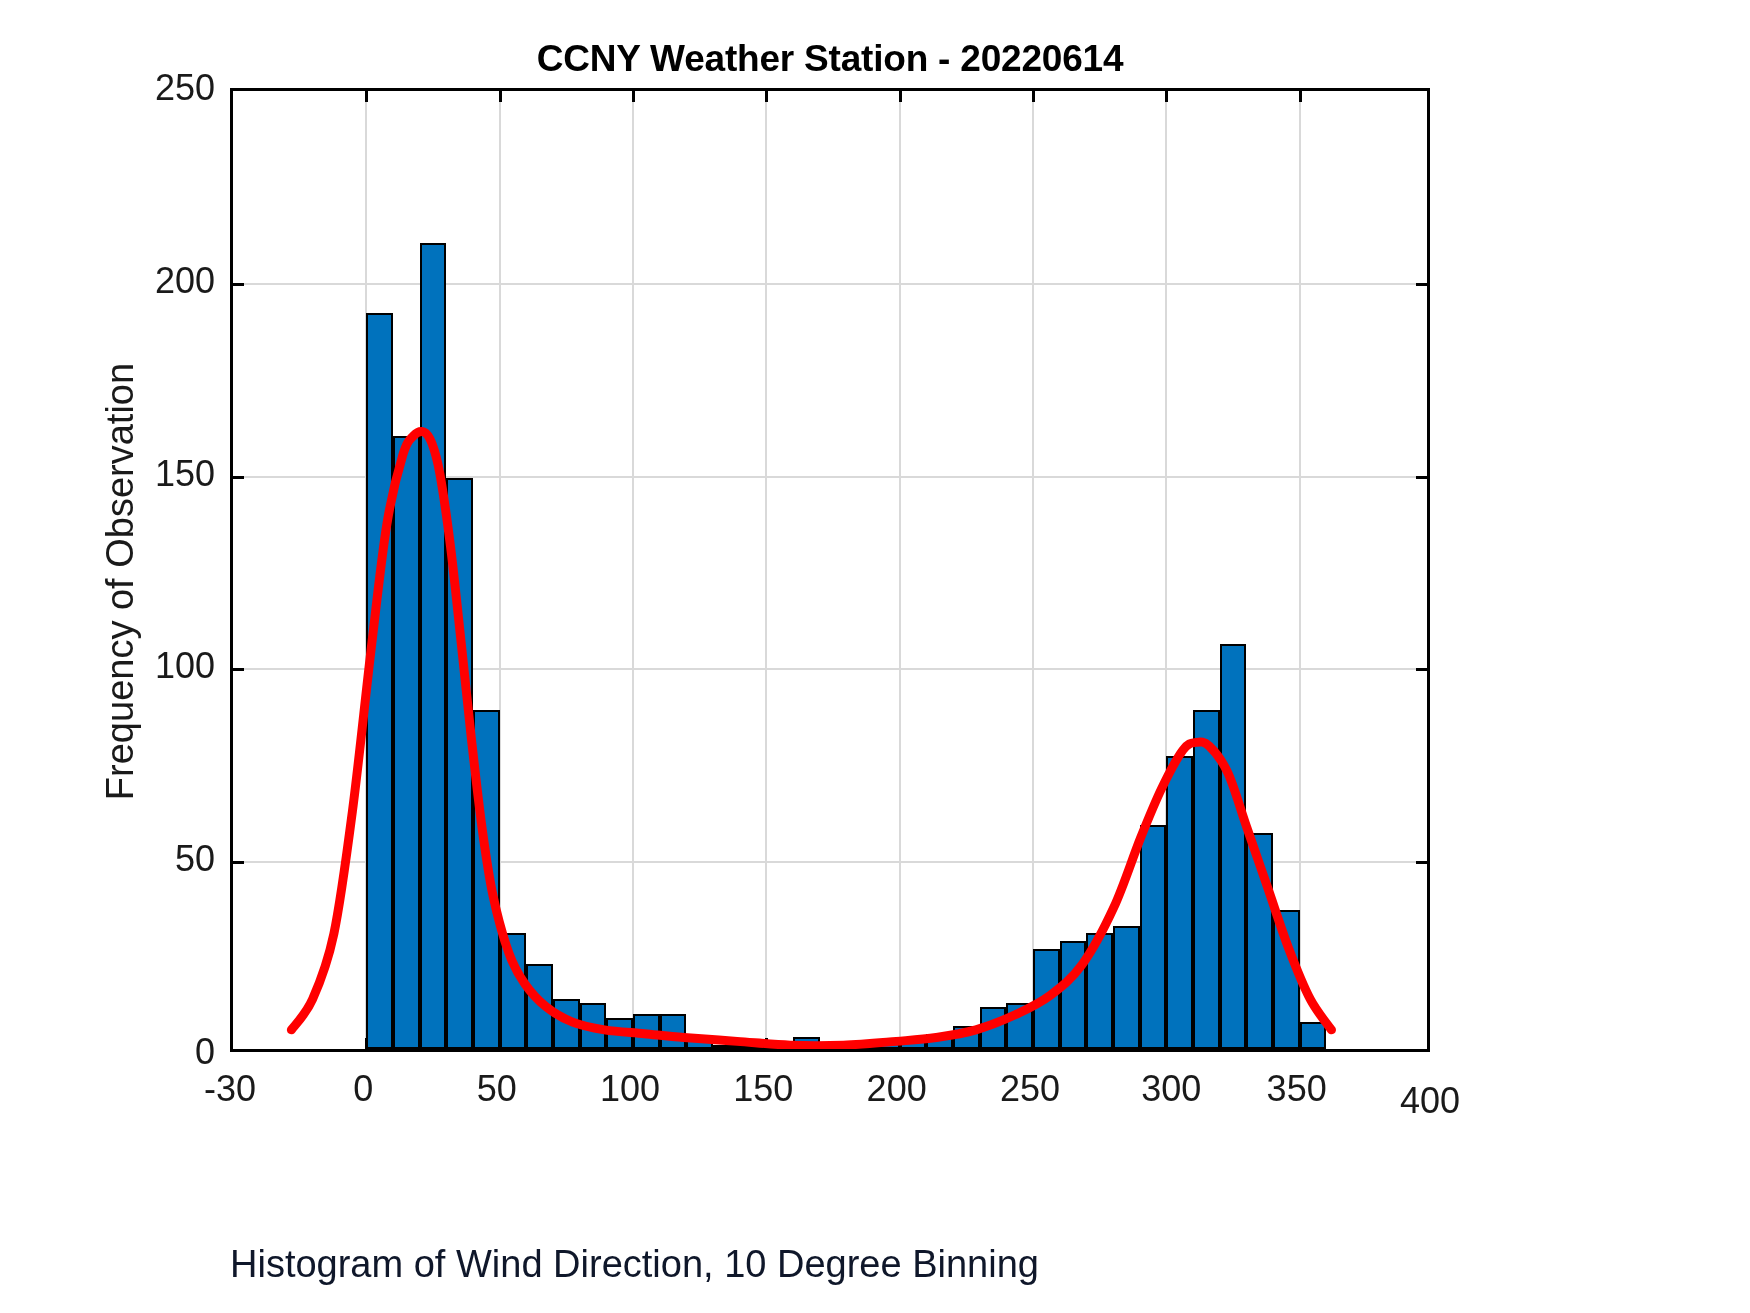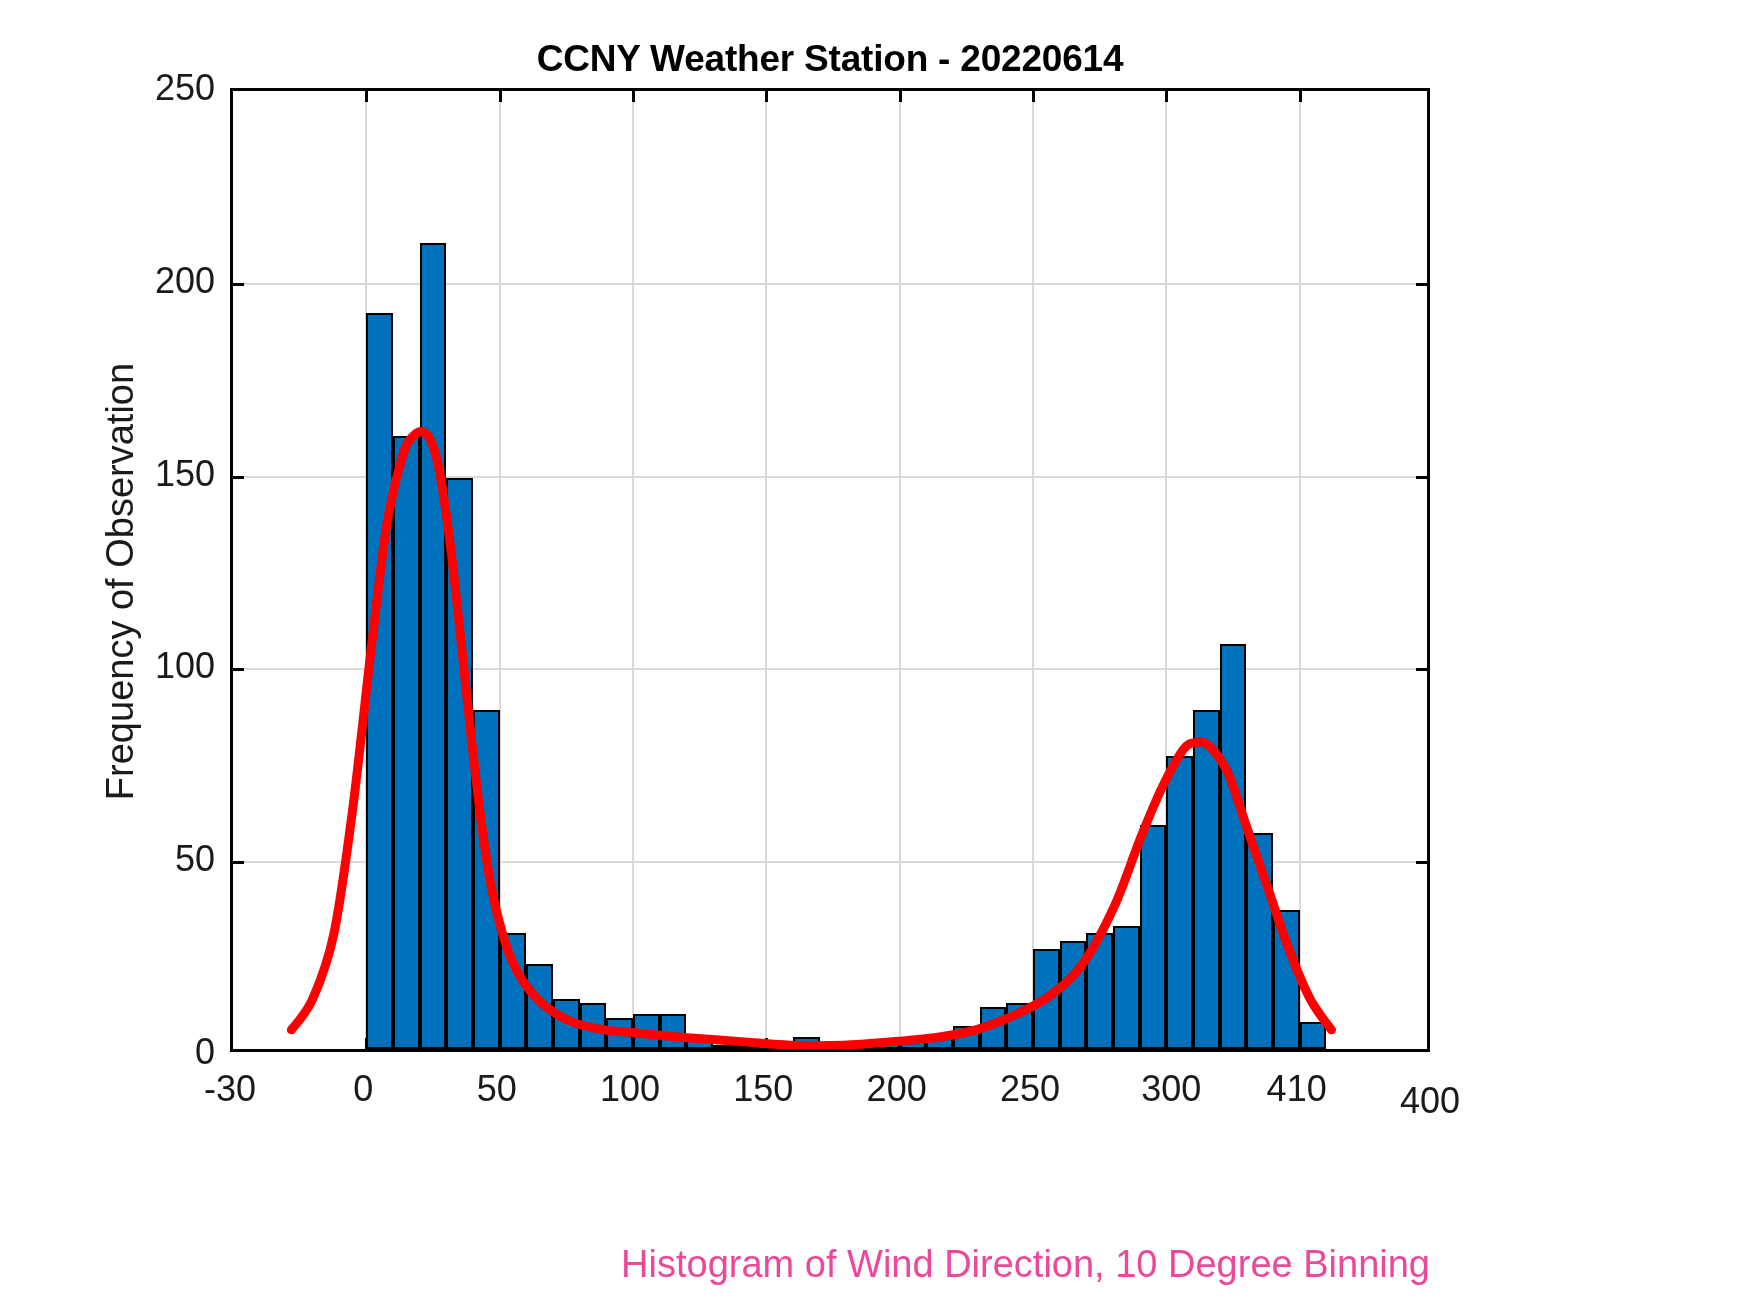--- a/index.html
+++ b/index.html
@@ -129,23 +129,23 @@
     transform: translateY(-50%);
     white-space: nowrap;
   }
 
   
   #xlabel {
     position: absolute;
     left: 230px;
     top: 1243px;
     width: 1200px;
-    text-align: right;
+    text-align: left;
     font-size: 38px;
-    color: #ec4899;
+    color: #0f172a;
     white-space: nowrap;
   }
   #ylabel {
     position: absolute;
     left: -230px;
     top: 560px;
     width: 700px;
     text-align: center;
     font-size: 38px;
     color: #1a1a1a;
@@ -257,21 +257,21 @@
 
   <div id="xtick-labels">
       <div class="xtick-label" style="left: 230px; top: 1068px;">-30</div>
       <div class="xtick-label" style="left: 363.333px; top: 1068px;">0</div>
       <div class="xtick-label" style="left: 496.667px; top: 1068px;">50</div>
       <div class="xtick-label" style="left: 630px; top: 1068px;">100</div>
       <div class="xtick-label" style="left: 763.333px; top: 1068px;">150</div>
       <div class="xtick-label" style="left: 896.667px; top: 1068px;">200</div>
       <div class="xtick-label" style="left: 1030px; top: 1068px;">250</div>
       <div class="xtick-label" style="left: 1163.33px; top: 1068px; margin-left: 8px;">300</div>
-      <div class="xtick-label" style="left: 1296.67px; top: 1068px;">410</div>
+      <div class="xtick-label" style="left: 1296.67px; top: 1068px;">350</div>
       <div class="xtick-label" style="left: 1430px; top: 1068px; margin-top: 12px;">400</div>
     </div>
   <div id="ytick-labels">
       <div class="ytick-label" style="left: 10px; width: 205px; top: 1052px;">0</div>
       <div class="ytick-label" style="left: 10px; width: 205px; top: 859.2px;">50</div>
       <div class="ytick-label" style="left: 10px; width: 205px; top: 666.4px;">100</div>
       <div class="ytick-label" style="left: 10px; width: 205px; top: 473.6px;">150</div>
       <div class="ytick-label" style="left: 10px; width: 205px; top: 280.8px;">200</div>
       <div class="ytick-label" style="left: 10px; width: 205px; top: 88px;">250</div>
     </div>

